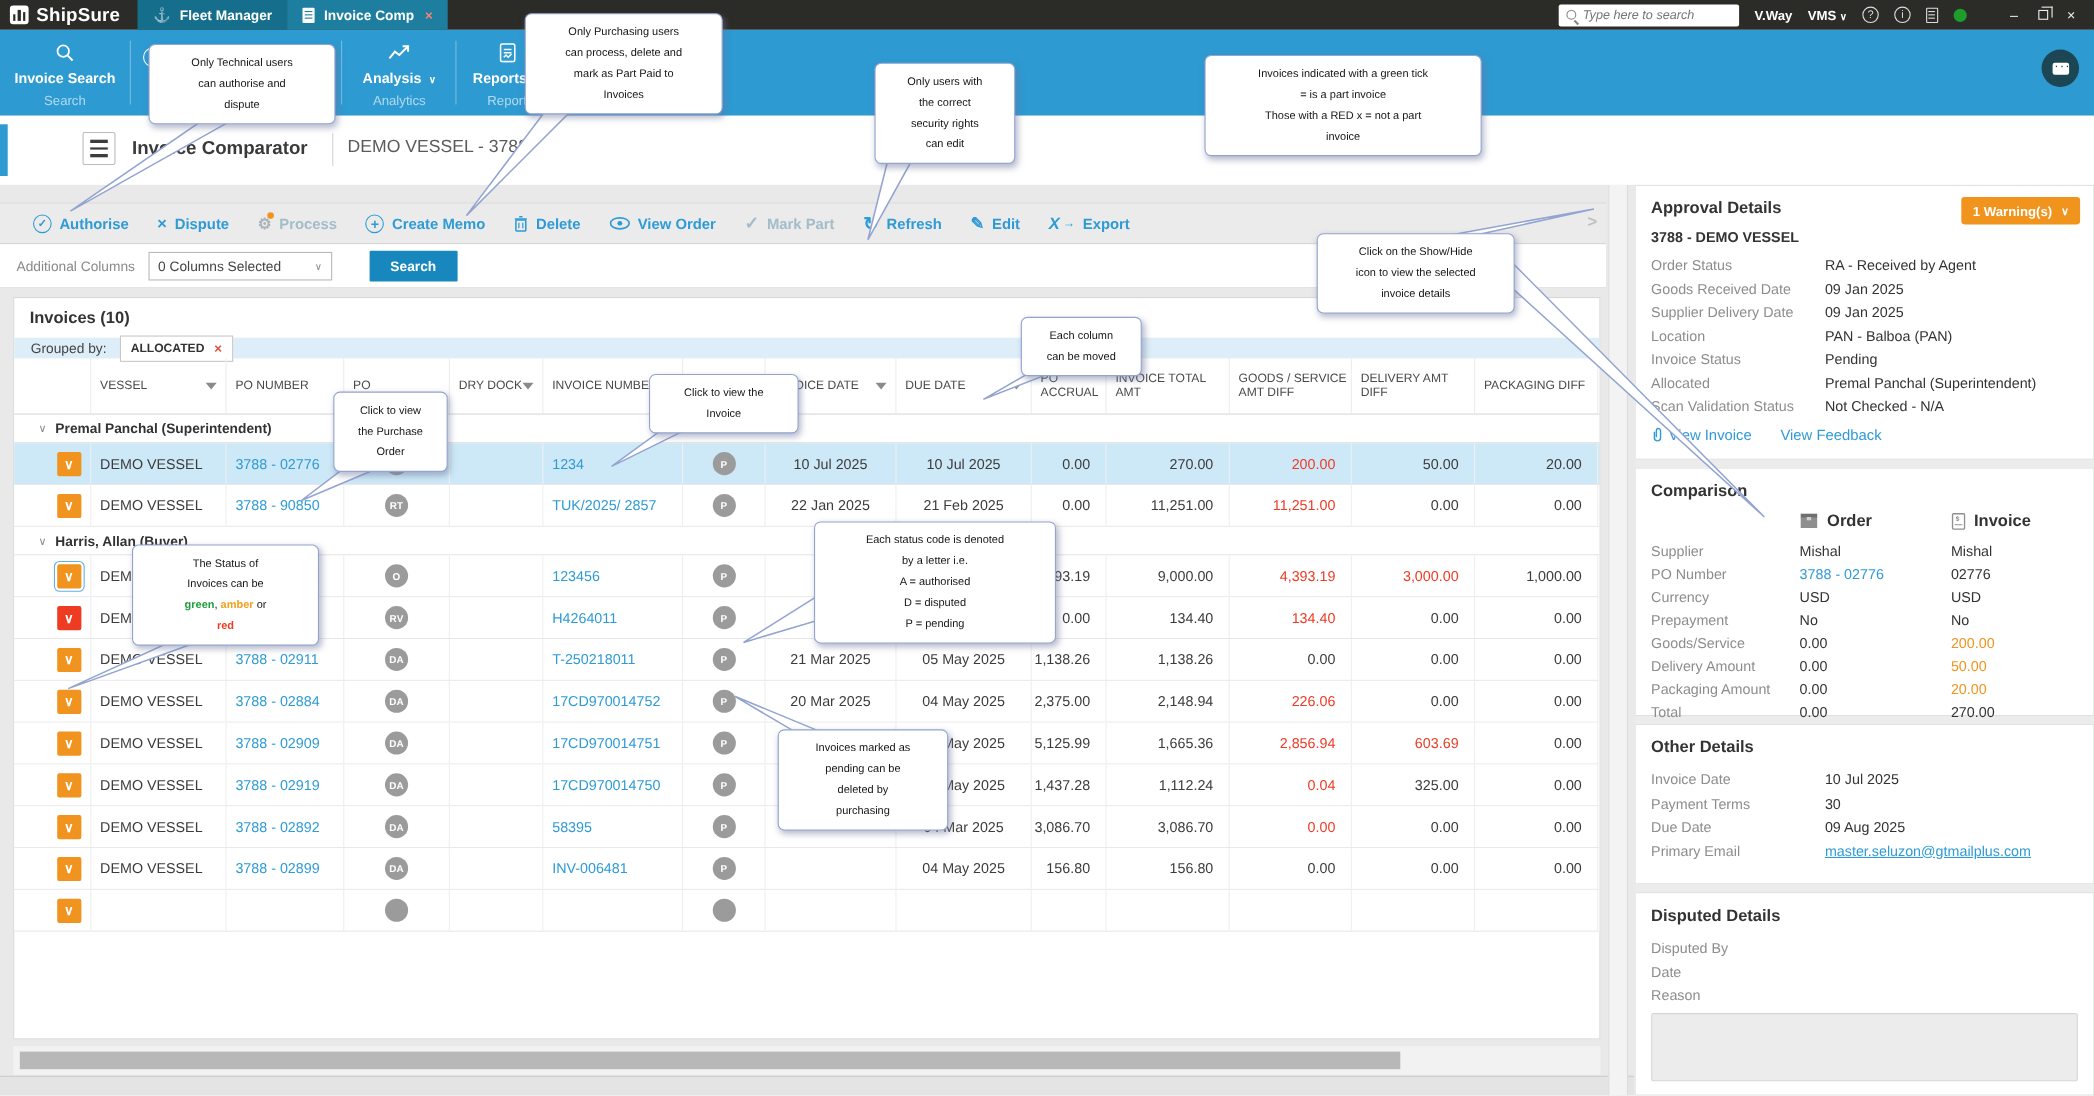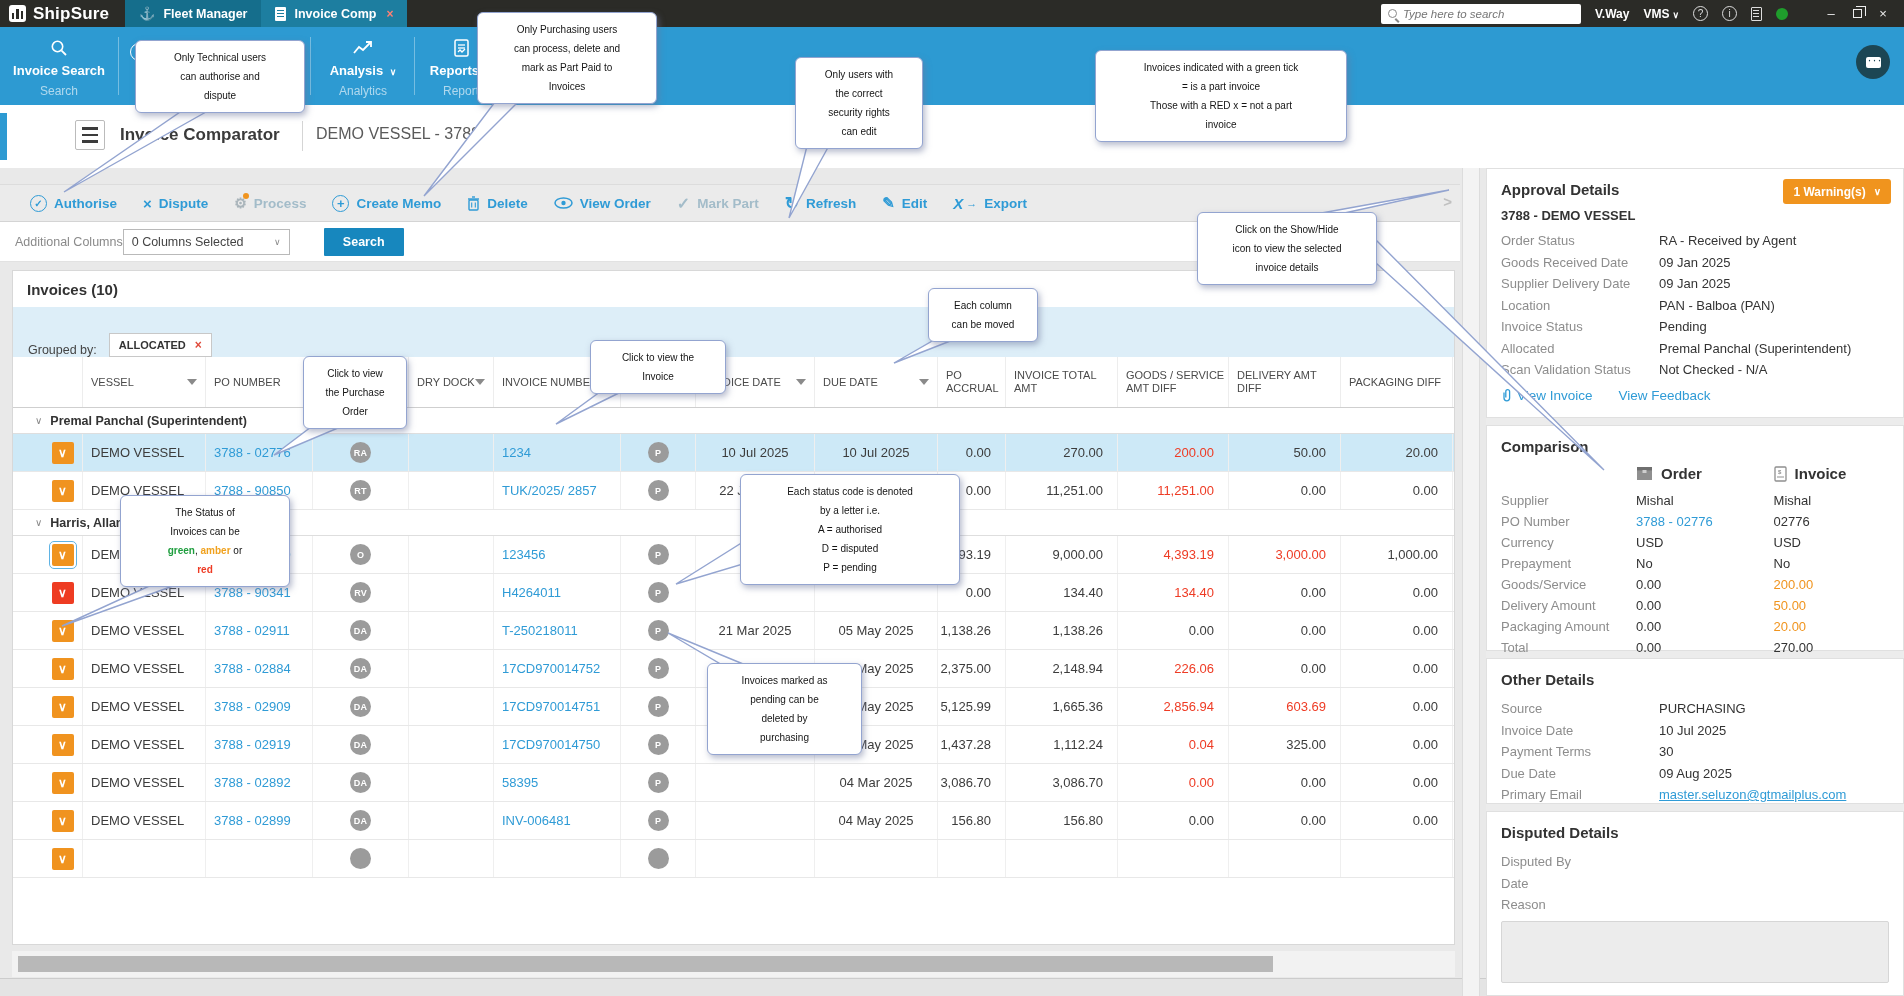--- a/index.html
+++ b/index.html
@@ -12,21 +12,21 @@
   .logo-mark{width:17px;height:17px;background:#fff;border-radius:3px;display:flex;align-items:flex-end;justify-content:center;gap:2px;padding:3px 3px}
   .logo-mark i{display:block;width:3px;background:#2b2b27}
   .logo-text{font-size:17px;font-weight:bold;letter-spacing:.2px}
   .tab{height:27px;display:flex;align-items:center;gap:8px;padding:0 14px;background:#156e8c;font-size:12.5px;font-weight:bold;cursor:pointer}
   .tab.active{background:#1d7ea0}
   .tab .anchor{font-size:13px}
   .docico{width:11px;height:14px;background:#fff;border-radius:1px;position:relative}
   .docico::after{content:"";position:absolute;left:2px;top:3px;width:7px;height:1px;background:#1d7ea0;box-shadow:0 3px 0 #1d7ea0,0 6px 0 #1d7ea0}
   .tab-close{color:#ff8073;font-weight:bold;margin-left:2px;font-size:12px}
   .tb-right{margin-left:auto;display:flex;align-items:center;gap:14px;padding-right:8px}
-  .searchbox{width:200px;height:20px;background:#fff;border-radius:2px;display:flex;align-items:center;gap:6px;padding:0 7px}
+  .searchbox{width:164px;height:20px;background:#fff;border-radius:2px;display:flex;align-items:center;gap:6px;padding:0 7px}
   .searchbox input{border:none;outline:none;font-style:italic;font-size:11.5px;color:#777;width:130px;font-family:"Liberation Sans",sans-serif;background:transparent}
   .mag{width:9px;height:9px;border:1.5px solid #888;border-radius:50%;position:relative;flex:none}
   .mag::after{content:"";position:absolute;left:7px;top:8px;width:5px;height:1.5px;background:#888;transform:rotate(45deg);transform-origin:0 0}
   .tb-user{font-size:12px;font-weight:bold}
   .tb-vms{font-size:12px;font-weight:bold}
   .chev-s{font-size:9px;margin-left:3px}
   .circ-ico{width:15px;height:15px;border:1.2px solid #ddd;border-radius:50%;display:inline-flex;align-items:center;justify-content:center;font-size:10px;color:#ddd}
   .note-ico{width:11px;height:14px;border:1.2px solid #ddd;border-radius:1px;position:relative}
   .note-ico::after{content:"";position:absolute;left:1px;top:2px;width:6px;height:1px;background:#ddd;box-shadow:0 3px 0 #ddd,0 6px 0 #ddd}
   .green-dot{width:12px;height:12px;border-radius:50%;background:#1f9d2c}
@@ -66,28 +66,28 @@
   .cplus{width:17px;height:17px;border:1.5px solid #2f9bd6;border-radius:50%;display:inline-flex;align-items:center;justify-content:center;font-size:13px;font-weight:bold}
   .gear{color:#a9b4ba;position:relative;font-size:17px}
   .gear::after{content:"";position:absolute;right:-2px;top:-2px;width:6px;height:6px;border-radius:50%;background:#f0941e}
   .exp-x{font-weight:bold;font-style:italic;font-size:15px}
   .exp-arrow{font-size:11px;margin-left:-4px}
   .sh-chev{position:absolute;right:8px;top:8px;color:#c0c0c0;font-size:15px;font-weight:bold}
 
   
   .filtersbar{position:absolute;left:0;top:222px;width:1460px;height:40px;background:#fff;border-bottom:1px solid #e2e2e2;display:flex;align-items:center;z-index:3}
   .fl-label{color:#8a8a8a;font-size:12.5px;margin-left:15px}
-  .fl-select{margin-left:0;width:167px;height:26px;border:1px solid #b9b9b9;display:flex;align-items:center;justify-content:space-between;padding:0 8px;font-size:12.5px;color:#444;background:#fff;cursor:pointer}
+  .fl-select{margin-left:12px;width:167px;height:26px;border:1px solid #b9b9b9;display:flex;align-items:center;justify-content:space-between;padding:0 8px;font-size:12.5px;color:#444;background:#fff;cursor:pointer}
   .fl-select .chev{color:#888;font-size:9px}
   .fl-search{margin-left:34px;width:80px;height:28px;background:#1787be;color:#fff;font-size:12.5px;font-weight:bold;display:flex;align-items:center;justify-content:center;border-radius:1px;cursor:pointer}
 
   
   .card{position:absolute;left:12px;top:270px;width:1443px;height:675px;background:#fff;border:1px solid #d8d8d8;z-index:2}
   .card-title{font-size:15px;font-weight:bold;color:#333;padding:10px 0 9px 14px}
-  .groupbar{height:50px;background:#ddeef8;display:flex;align-items:flex-end;font-size:12.5px;color:#444}
+  .groupbar{height:19px;background:#ddeef8;display:flex;align-items:center;font-size:12.5px;color:#444}
   .groupbar .gb-label{margin-left:15px}
   .chip{margin-left:12px;background:#fff;border:1px solid #c8c8c8;height:24px;display:flex;align-items:center;gap:9px;padding:0 9px;font-size:11px;font-weight:bold;color:#333}
   .chip .x{color:#e04b3b;font-weight:bold;cursor:pointer;font-size:12px}
 
   .thead{display:flex;height:51px;border-bottom:1px solid #cfcfcf;background:#fff}
   .th{display:flex;align-items:center;font-size:11px;color:#4a4a4a;padding-left:8px;border-right:1px solid #ededed;line-height:13px}
   .th .flt{margin-left:auto;margin-right:8px;width:0;height:0;border-left:5px solid transparent;border-right:5px solid transparent;border-top:6px solid #8a8a8a}
   .tr{display:flex;height:38px;border-bottom:1px solid #e8e8e8;background:#fff;align-items:stretch}
   .tr.sel-row{background:#cde9f7}
   .td{display:flex;align-items:center;font-size:13px;color:#3c3c3c;padding-left:8px;border-right:1px solid #efefef;overflow:hidden;white-space:nowrap}
@@ -773,24 +773,20 @@
       </div>
     <div class="crow">
         <span class="clab">Total</span>
         <span class="cord">0.00</span>
         <span class="cinv">270.00</span>
       </div>
   </div>
 
   <div class="psec" style="height:146px">
     <div class="psec-title">Other Details</div>
-    <div class="prow">
-        <span class="plab">Source</span>
-        <span class="pval">PURCHASING</span>
-      </div>
     <div class="prow">
         <span class="plab">Invoice Date</span>
         <span class="pval">10 Jul 2025</span>
       </div>
     <div class="prow">
         <span class="plab">Payment Terms</span>
         <span class="pval">30</span>
       </div>
     <div class="prow">
         <span class="plab">Due Date</span>

